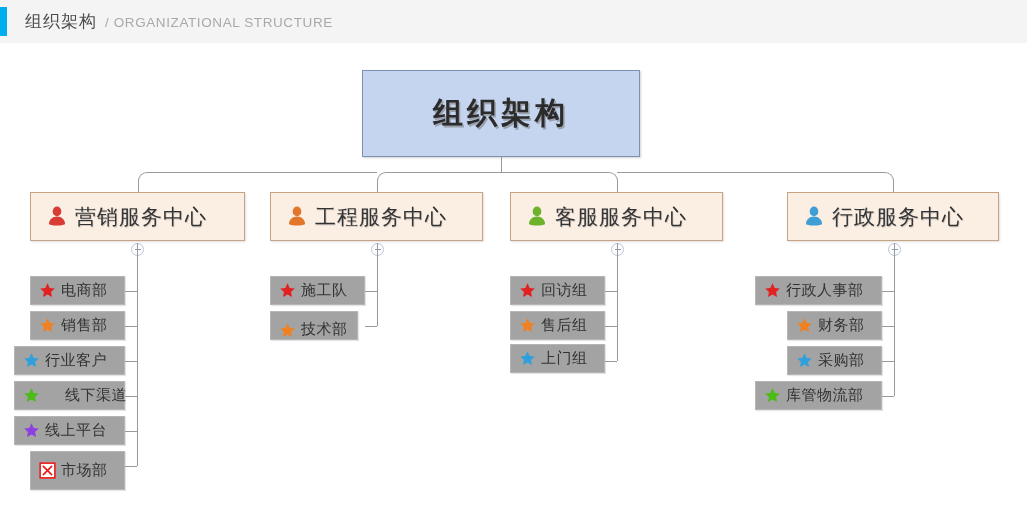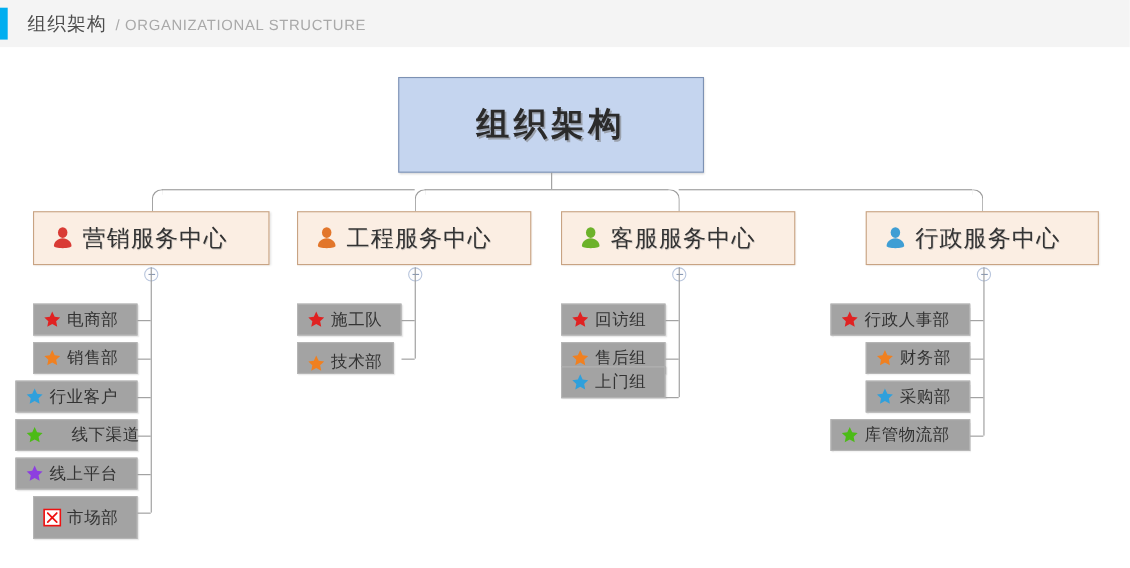--- a/index.html
+++ b/index.html
@@ -274,21 +274,21 @@
         <path d="M12 1.8l3.1 6.6 7.1.9-5.2 4.9 1.4 7.1L12 17.8 5.6 21.3 7 14.2 1.8 9.3l7.1-.9z" fill="#e02222"></path>
       </svg>
       <span class="leaf-label">回访组</span>
     </div>
     <div class="node leaf-node" style="left: 510px; top: 268px; width: 95px; height: 29px;">
       <svg viewBox="0 0 24 24" width="17" height="17" class="star-icon">
         <path d="M12 1.8l3.1 6.6 7.1.9-5.2 4.9 1.4 7.1L12 17.8 5.6 21.3 7 14.2 1.8 9.3l7.1-.9z" fill="#f08020"></path>
       </svg>
       <span class="leaf-label">售后组</span>
     </div>
-    <div class="node leaf-node" style="left: 510px; top: 290px; width: 95px; height: 29px;">
+    <div class="node leaf-node" style="left: 510px; top: 301px; width: 95px; height: 29px;">
       <svg viewBox="0 0 24 24" width="17" height="17" class="star-icon">
         <path d="M12 1.8l3.1 6.6 7.1.9-5.2 4.9 1.4 7.1L12 17.8 5.6 21.3 7 14.2 1.8 9.3l7.1-.9z" fill="#2fa0dc"></path>
       </svg>
       <span class="leaf-label">上门组</span>
     </div>
     <div class="conn-v" style="left: 617px; top: 200px; height: 117.5px;"></div>
     <div class="conn-h" style="left: 605px; top: 247.5px; width: 12px;"></div>
     <div class="conn-h" style="left: 605px; top: 282.5px; width: 12px;"></div>
     <div class="conn-h" style="left: 605px; top: 317.5px; width: 12px;"></div>
     <div class="node dept-node" style="left: 787px; top: 149px; width: 212px; height: 49px;">

